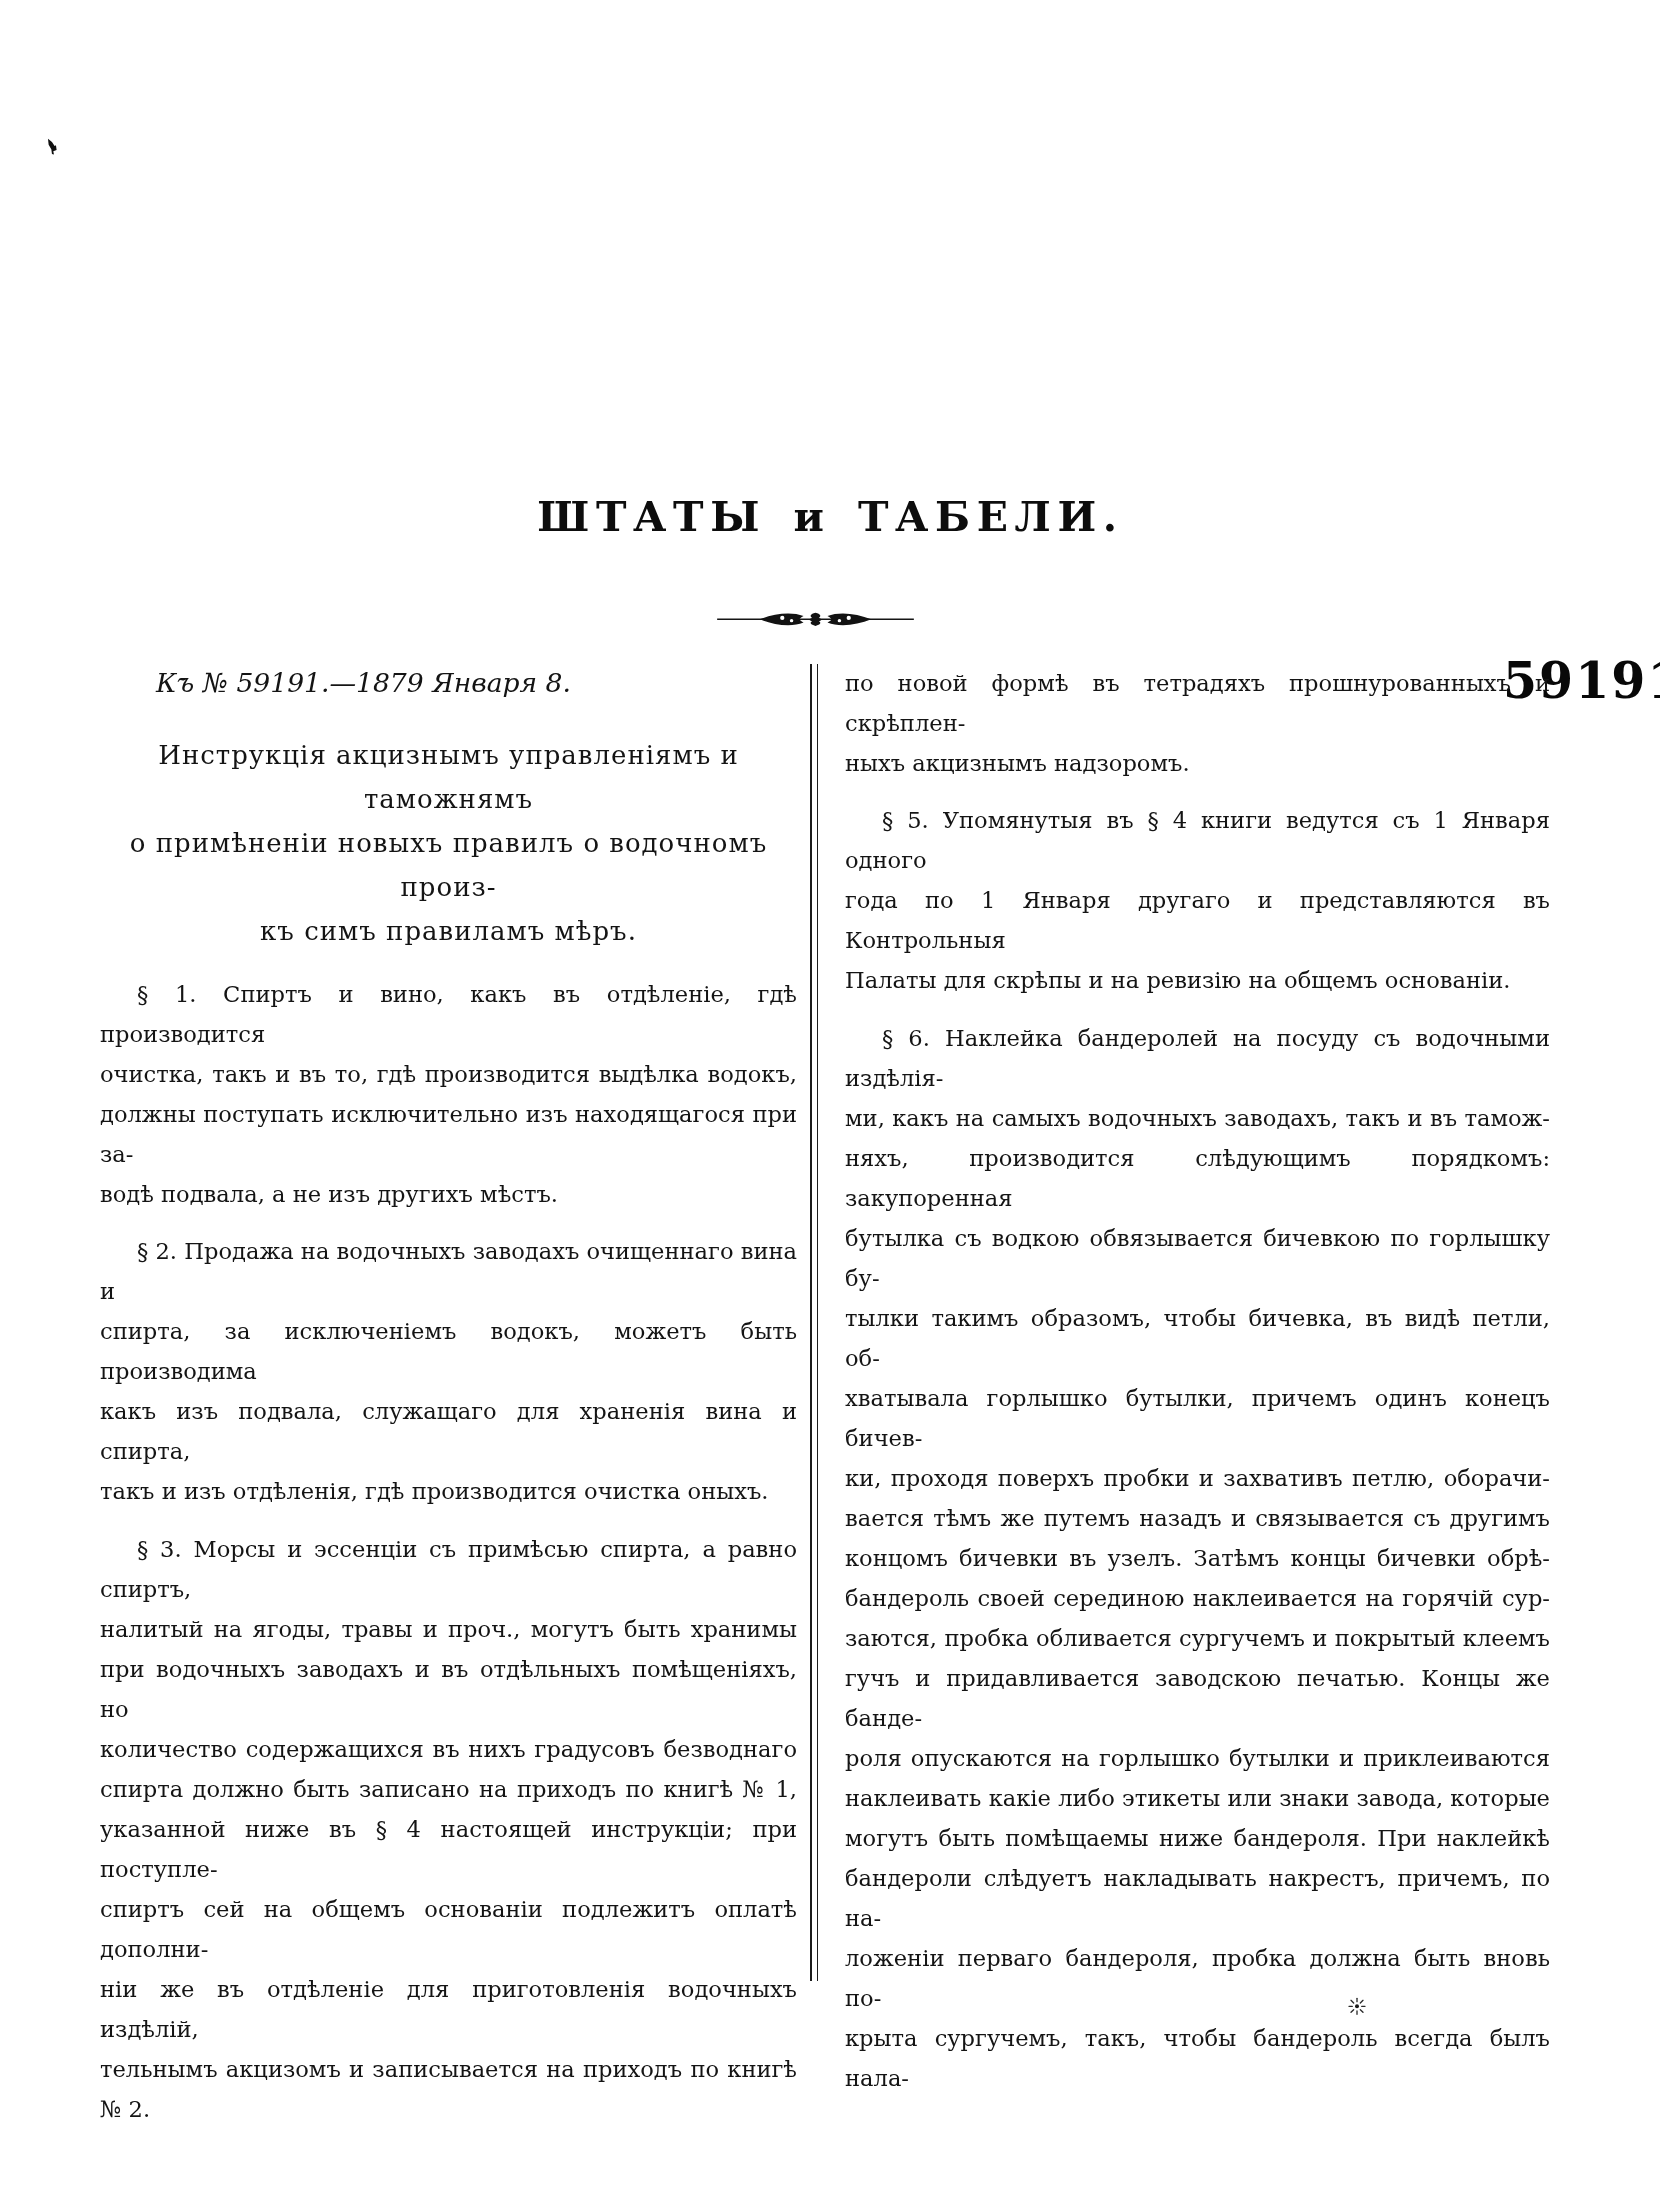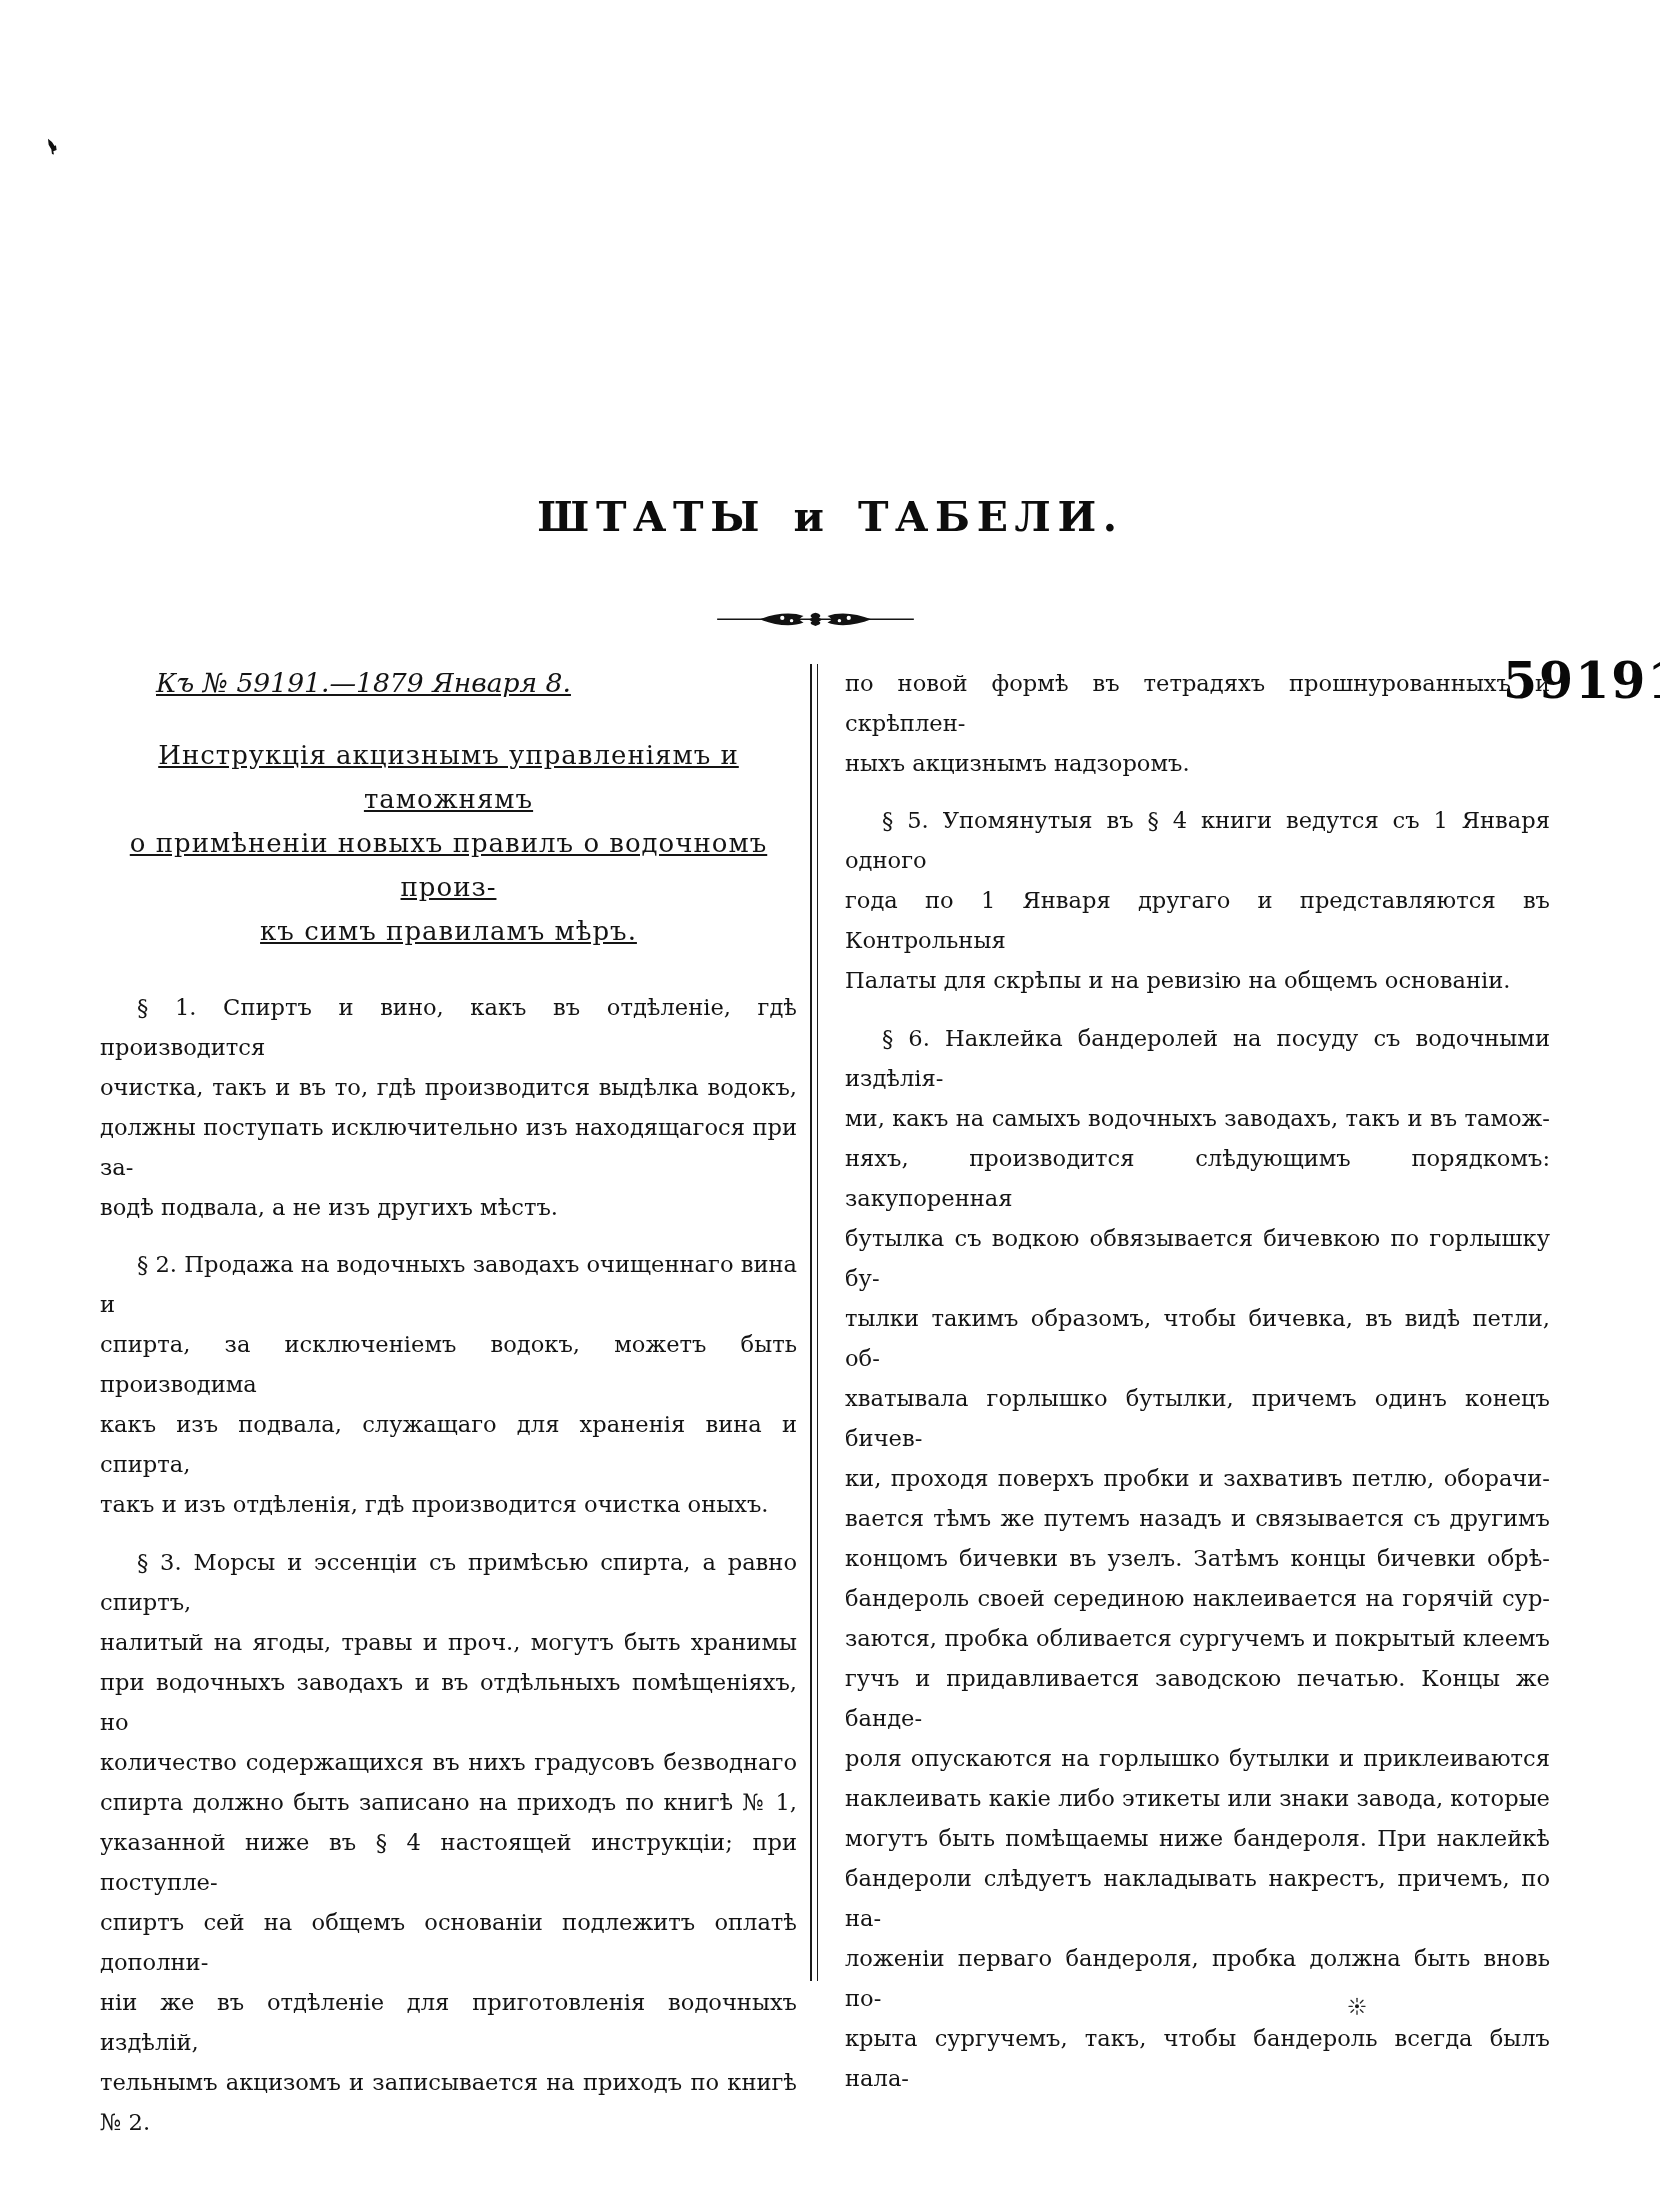--- a/index.html
+++ b/index.html
@@ -30,29 +30,29 @@
   .column{position:absolute;top:663px;}
   .column.left{left:100px;width:697px;}
   .column.right{left:845px;width:705px;}
   .col-divider{
     position:absolute;left:810px;top:664px;height:1317px;width:5.3px;
     border-left:2px solid #1c1c1c;border-right:1.3px solid #1c1c1c;
   }
   
   .docket{
     font-style:italic;font-size:26.6px;line-height:39px;
-    padding-left:56px;margin-bottom:31px;white-space:nowrap;text-decoration:underline;
+    padding-left:56px;margin-bottom:31px;white-space:nowrap;
   }
   
   .para{margin-top:17.3px;font-size:22.6px;line-height:40px;}
   .para:first-child{margin-top:0;}
   .line{text-align:justify;text-align-last:justify;}
   .line.first{text-indent:37px;}
   .line.last{text-align-last:left;}
-  .para.heading{margin-top:0;margin-bottom:34px;text-decoration:underline;}
+  .para.heading{margin-top:0;margin-bottom:21px;}
   .para.heading .line{
     text-align:center;text-align-last:center;text-indent:0;
     font-size:26px;line-height:44px;letter-spacing:1px;font-weight:500;
   }
   
   .ink-blot{position:absolute;left:46px;top:138px;width:14.6px;height:17.3px;}
   .asterisk-mark{position:absolute;left:1347px;top:1997px;width:20px;height:20px;}
 </style>
 </head>
 <body>

